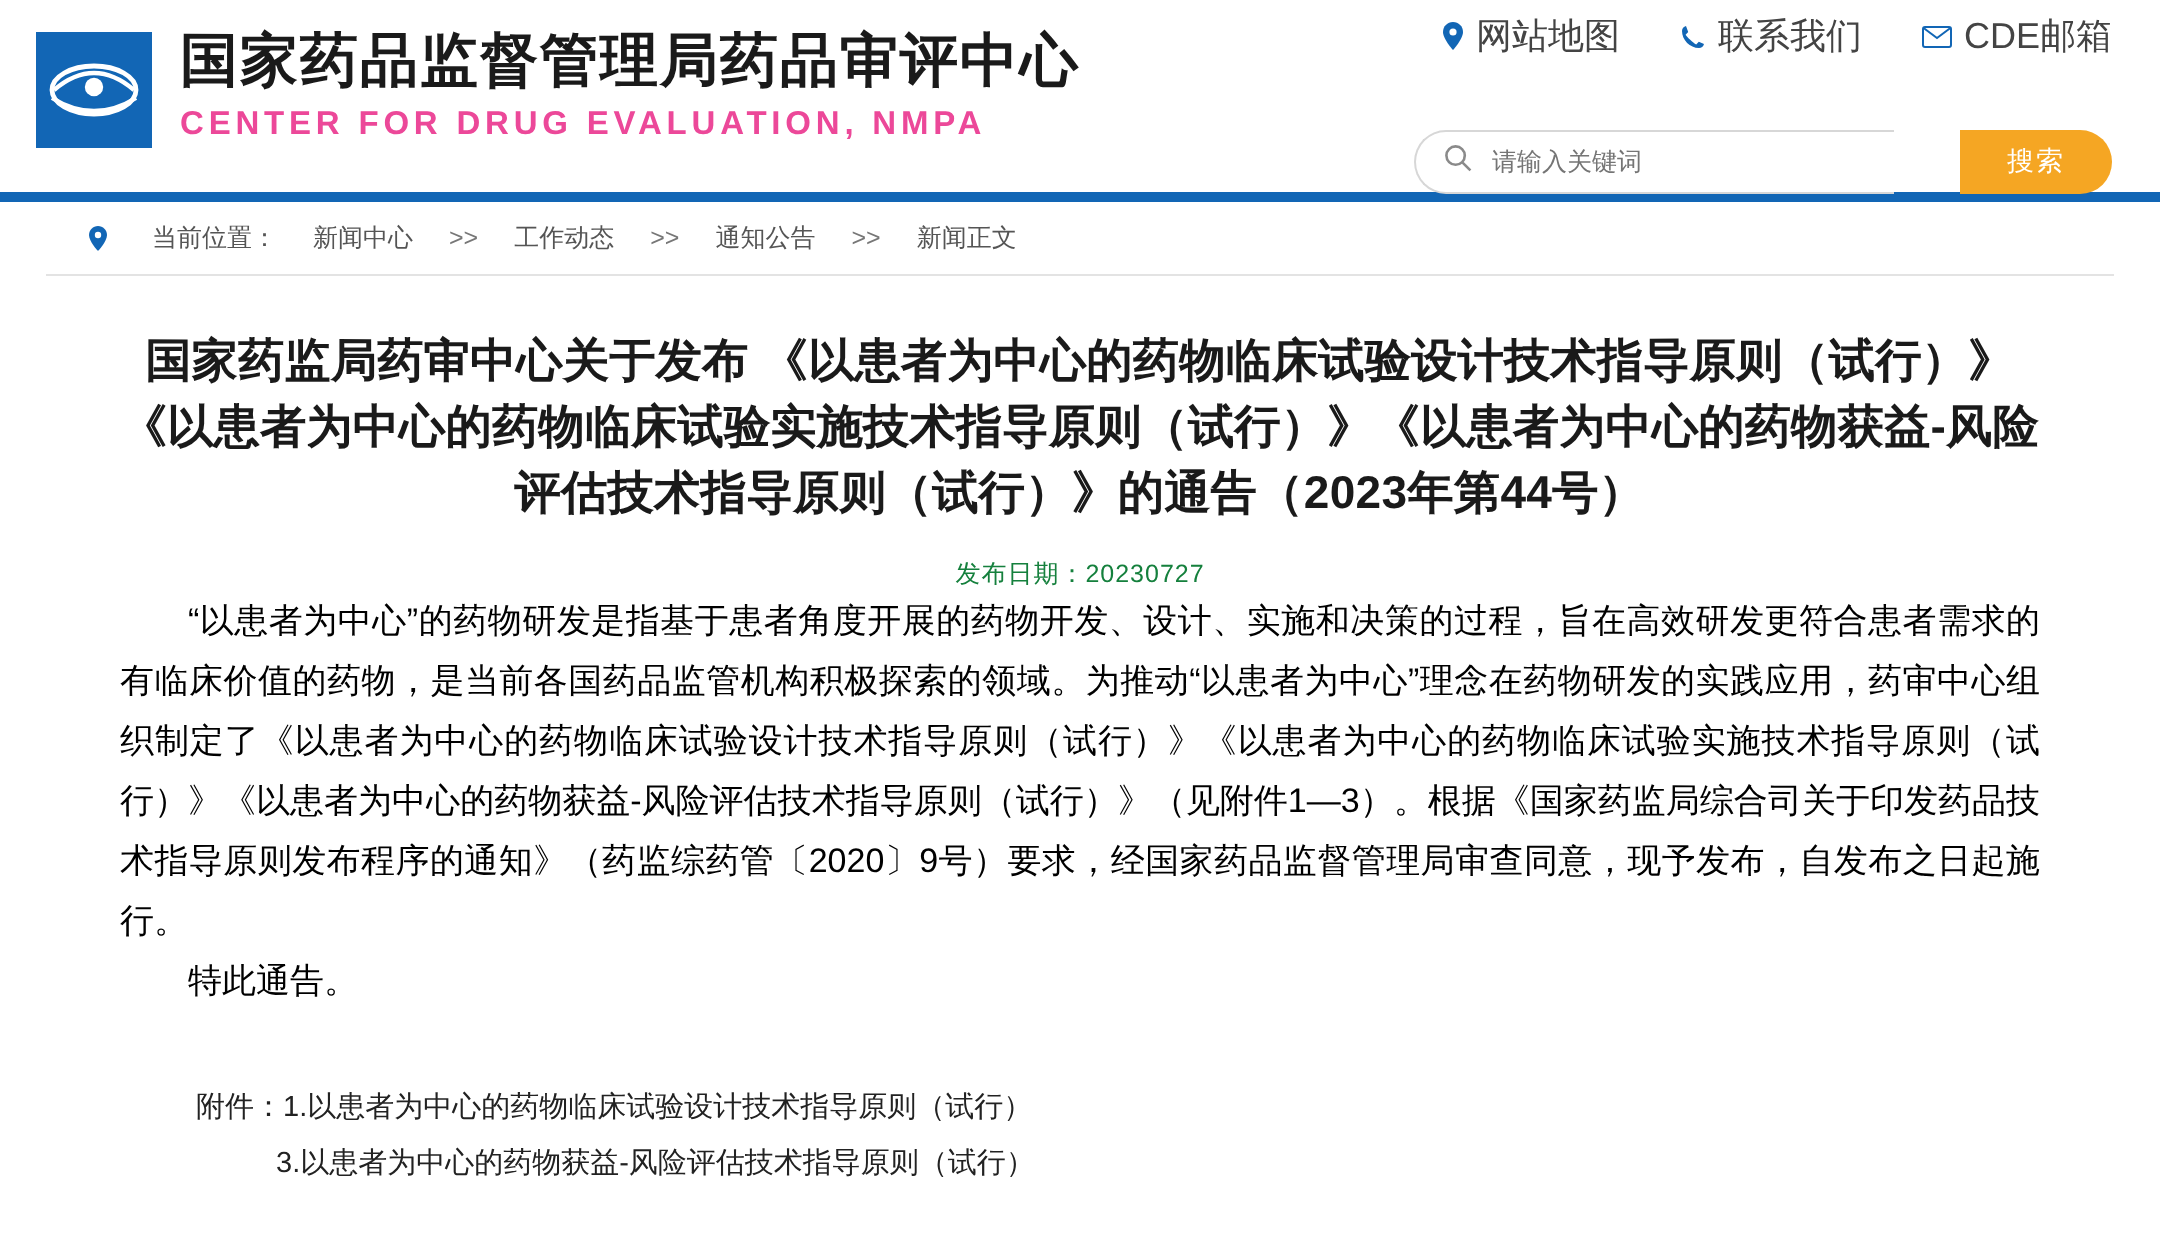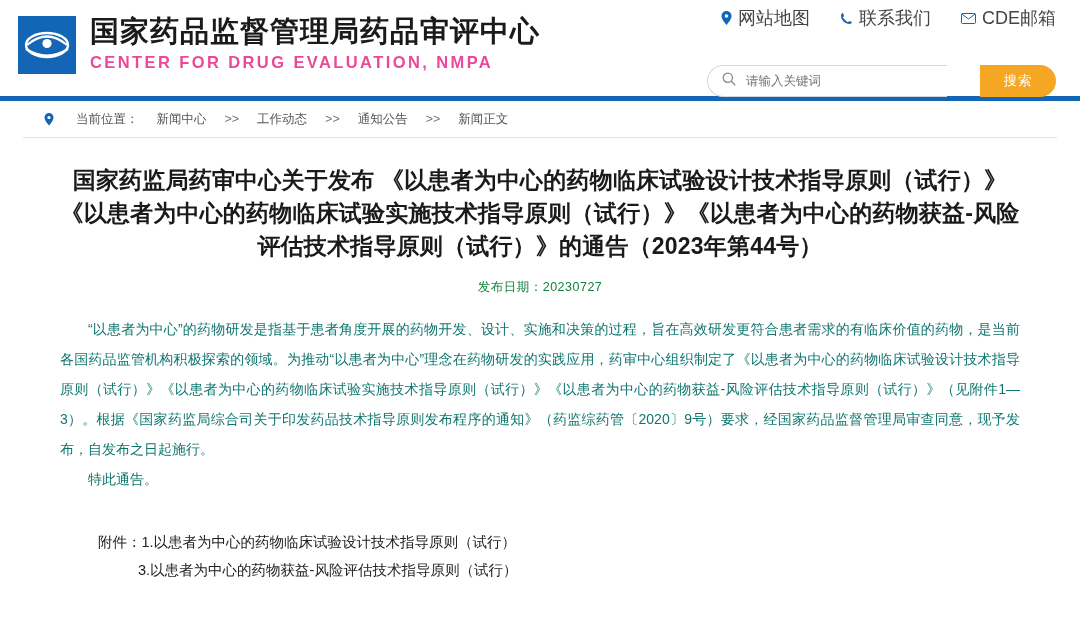--- a/index.html
+++ b/index.html
@@ -153,23 +153,22 @@
     letter-spacing: 0.2px;
   }
   .art-date {
     text-align: center;
     font-size: 12.5px;
     color: #15803d;
     margin-top: 16px;
     letter-spacing: 0.5px;
   }
   .art-body {
-    margin-top: 18px;
-    font-size: 14px;
-    color: #0f766e;
+    font-size: 17px;
+    color: #000000;
     line-height: 30px;
     text-align: justify;
   }
   .art-body p { margin: 0; text-indent: 2em; }
   .attachments {
     margin-top: 34px;
     font-size: 14.5px;
     color: #222;
     line-height: 28px;
     padding-left: 22px;

